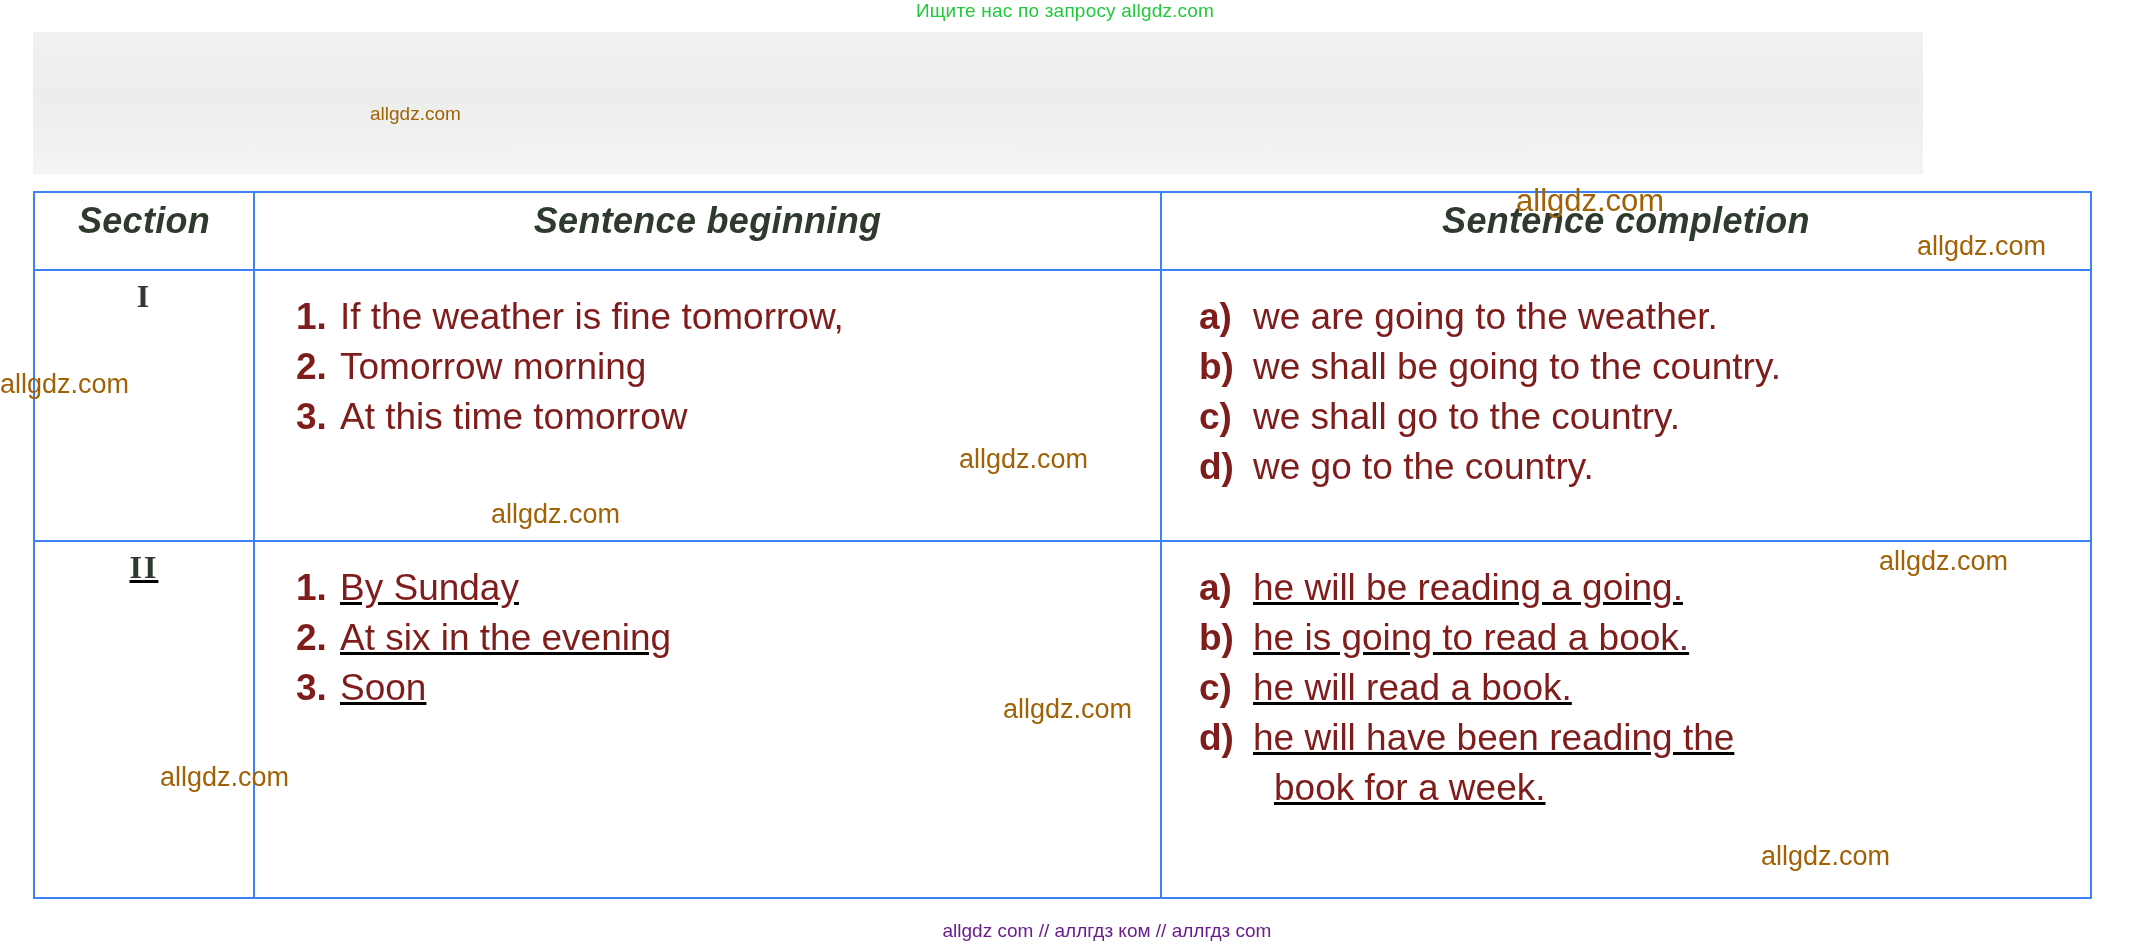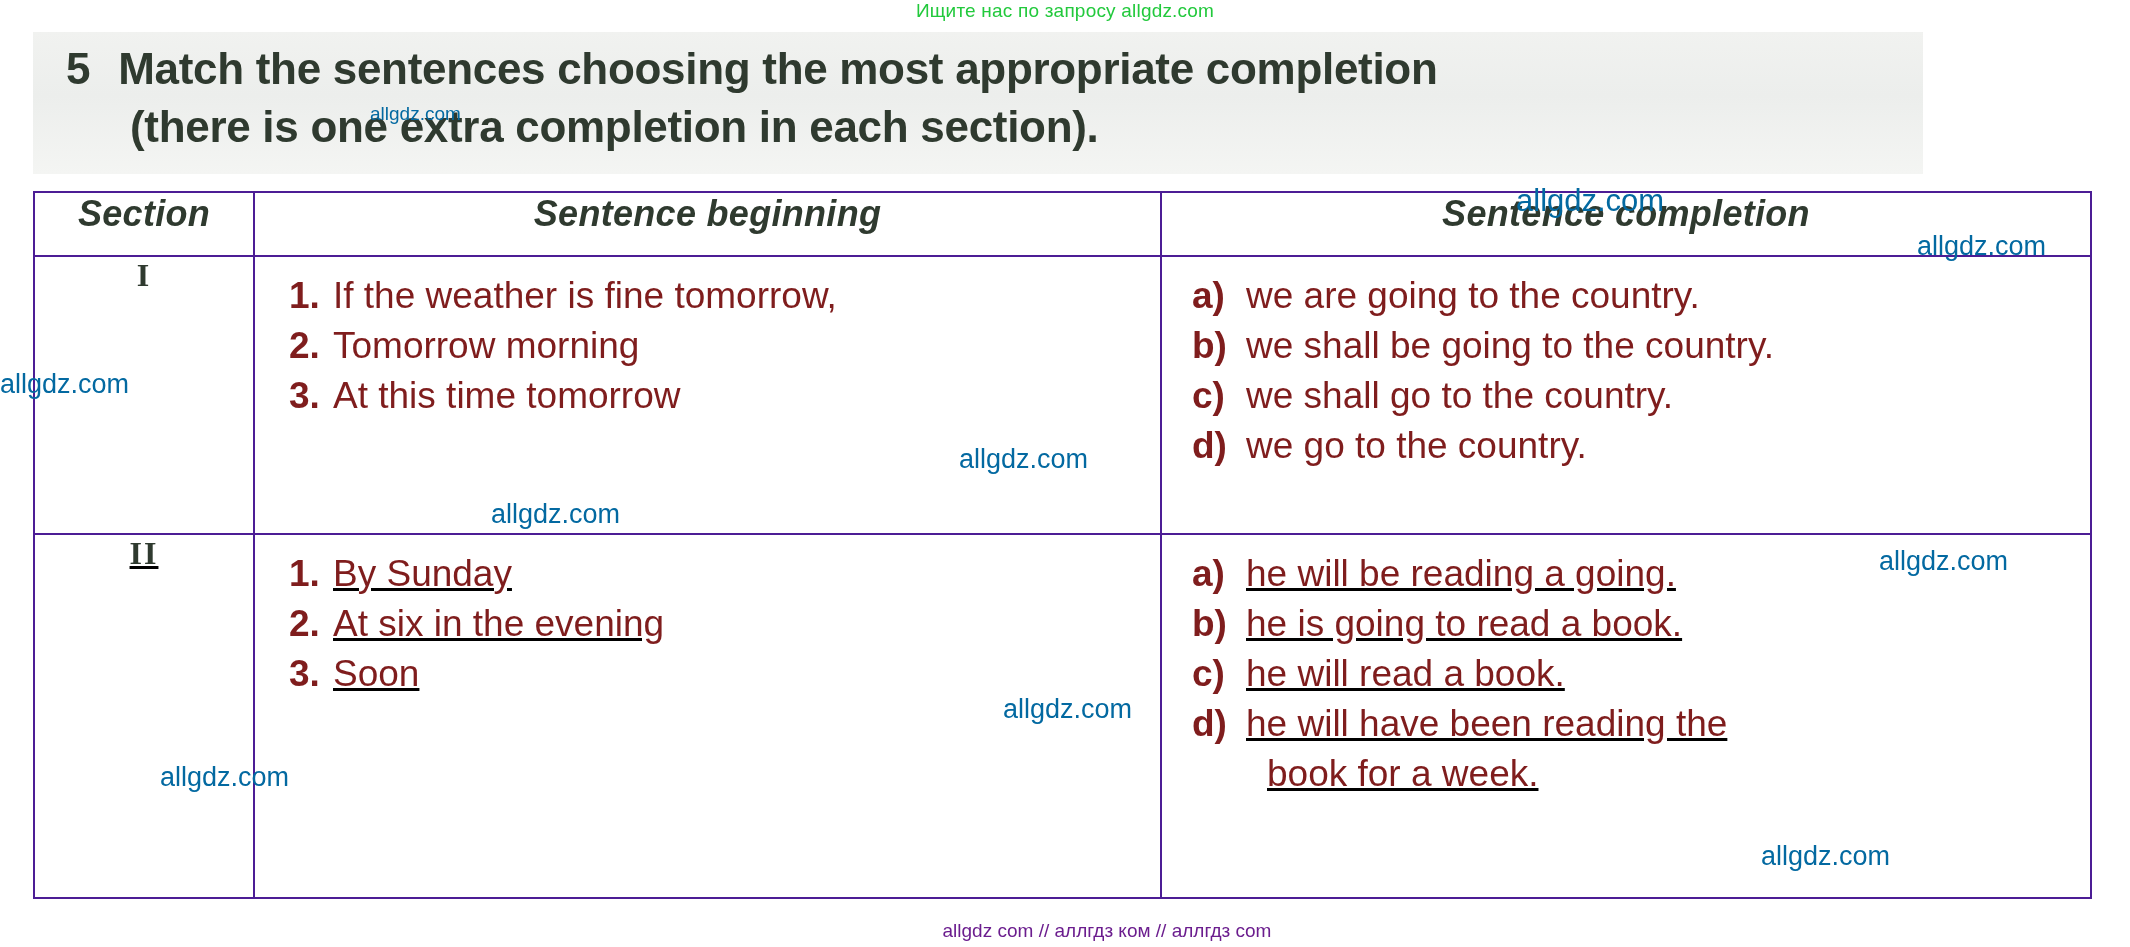--- a/index.html
+++ b/index.html
@@ -67,23 +67,23 @@
     position: absolute;
     left: 33px;
     top: 191px;
     width: 2057px;
     height: 708px;
     border-collapse: collapse;
     table-layout: fixed;
     background: transparent;
   }
   .ex-table td, .ex-table th {
-    border: 2px solid #4c1d95;
+    border: 2px solid #3b82f6;
     vertical-align: top;
-    padding: 0;
+    padding: 7px;
     background: transparent;
   }
   col.c-section { width: 220px; }
   col.c-begin   { width: 907px; }
   col.c-complete{ width: 930px; }
 
   .hdr-cell {
     height: 62px;
     text-align: center;
     vertical-align: middle;
@@ -133,21 +133,21 @@
     display: inline;
   }
   .wrap-indent {
     display: block;
     margin-left: 75px;
   }
 
   
   .wm {
     position: absolute;
-    color: #0369a1;
+    color: #a16207;
     font-family: "Liberation Sans", sans-serif;
     white-space: nowrap;
     pointer-events: none;
     text-align: center;
   }
 
   
   .footer-line {
     position: absolute;
     left: 0;
@@ -162,24 +162,20 @@
   }
 </style>
 </head>
 <body>
 
 <div id="page">
 
   <div class="promo-banner" style="color: rgb(34, 201, 60);">Ищите нас по запросу allgdz.com</div>
 
   <div class="task-strip"></div>
-  <div class="task-heading">
-    <span class="task-num">5</span><span>Match the sentences choosing the most appropriate completion</span>
-    <span class="task-line2">(there is one extra completion in each section).</span>
-  </div>
 
   <table class="ex-table">
     <colgroup>
       <col class="c-section">
       <col class="c-begin">
       <col class="c-complete">
     </colgroup>
     <thead>
       <tr>
         <th class="hdr-cell">Section</th>
@@ -200,21 +196,21 @@
               <span class="marker">2.</span><span>Tomorrow morning</span>
             </li>
             <li>
               <span class="marker">3.</span><span>At this time tomorrow</span>
             </li>
           </ul>
         </td>
         <td>
           <ul class="item-list completions">
             <li>
-              <span class="marker">a)</span><span class="ctext">we are going to the country.</span>
+              <span class="marker">a)</span><span class="ctext">we are going to the weather.</span>
             </li>
             <li>
               <span class="marker">b)</span><span class="ctext">we shall be going to the country.</span>
             </li>
             <li>
               <span class="marker">c)</span><span class="ctext">we shall go to the country.</span>
             </li>
             <li>
               <span class="marker">d)</span><span class="ctext">we go to the country.</span>
             </li>

